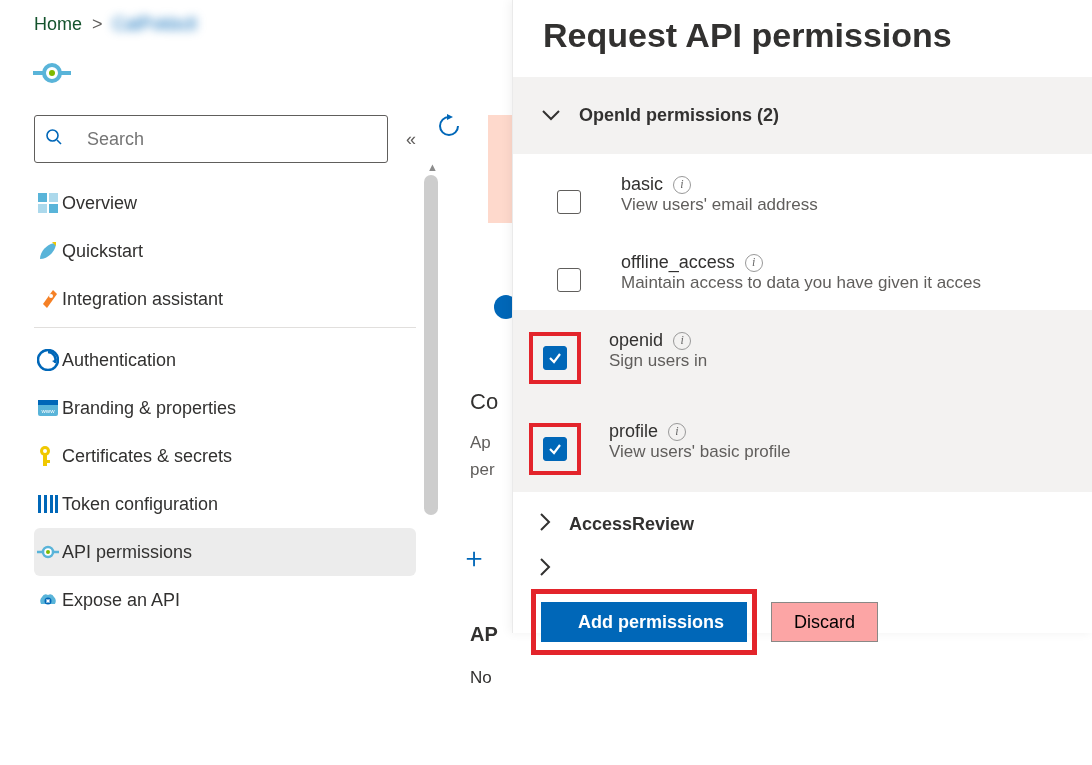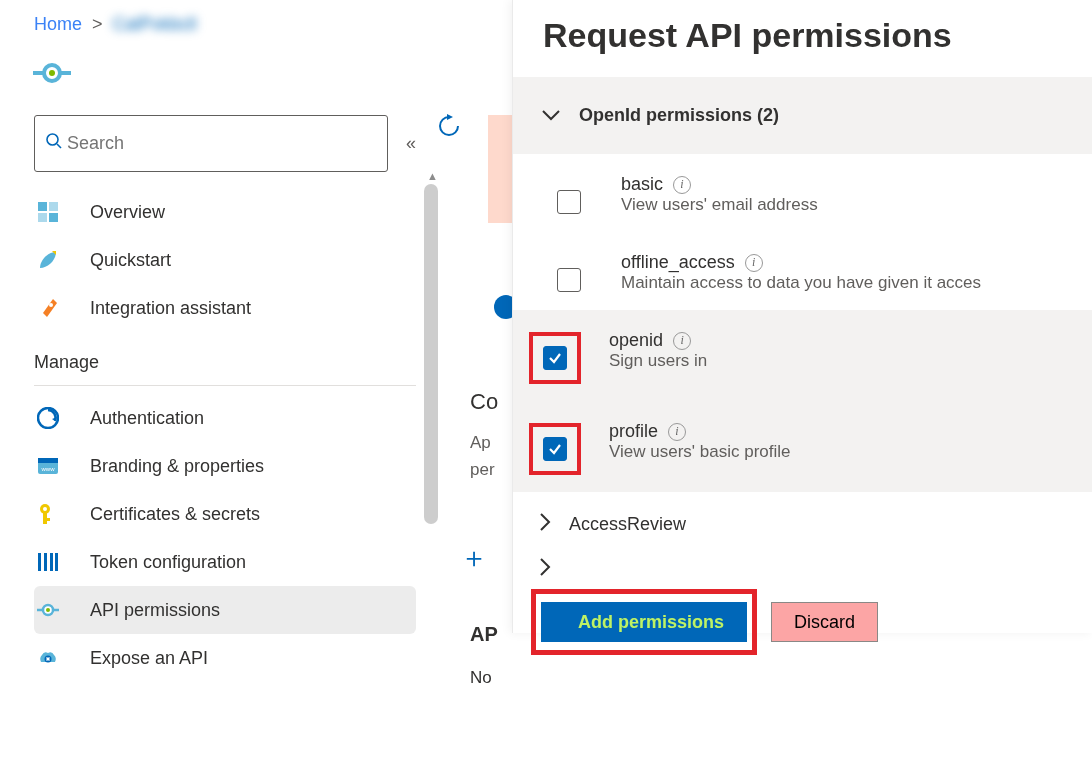--- a/index.html
+++ b/index.html
@@ -6,21 +6,21 @@
   body {
     font-family: "Segoe UI", -apple-system, sans-serif;
     font-size: 14px;
     color: #323130;
     background: #fff;
     overflow: hidden;
     width: 1092px;
     height: 765px;
     position: relative;
   }
-  a { color: #3b82f6; text-decoration: none; }
+  a { color: #14532d; text-decoration: none; }
 
   
   .breadcrumb {
     padding: 14px 34px 6px;
     font-size: 18px;
     display: flex;
     align-items: center;
     gap: 10px;
   }
   .breadcrumb .sep { color: #605e5c; }
@@ -62,23 +62,23 @@
   }
   .search-row {
     display: flex; align-items: center; gap: 18px;
     margin-bottom: 16px;
   }
   .search-box {
     flex: 1;
     display: flex; align-items: center;
     border: 1px solid #605e5c;
     border-radius: 3px;
-    height: 57px;
+    height: 48px;
     padding: 0 10px;
-    gap: 4px;
+    gap: 24px;
     font-size: 18px;
     color: #605e5c;
   }
   .search-box input {
     border: none; outline: none; flex: 1;
     font-size: 18px; font-family: inherit;
     color: #323130;
   }
   .collapse-icon { color: #605e5c; font-size: 18px; cursor: pointer; }
 
@@ -94,21 +94,21 @@
   }
   .scroll-arrow-up {
     position: absolute;
     right: -22px;
     top: -18px;
     color: #8c8c8c;
     font-size: 11px;
   }
   .nav-item {
     display: flex; align-items: center;
-    gap: 28px;
+    gap: 0;
     padding: 10px 8px 10px 0;
     font-size: 18px;
     cursor: pointer;
     text-align: center;
   }
   .nav-item.active { background: #ececec; border-radius: 6px; }
   .nav-icon { width: 28px; height: 28px; display: flex; align-items: center; justify-content: center; }
   .section-header {
     font-size: 18px;
     padding: 20px 0 8px;
@@ -251,20 +251,21 @@
     font-size: 17px;
     color: #605e5c;
     margin-top: 0;
   }
   .collapsed-section {
     display: flex; align-items: center;
     padding: 20px 26px;
     gap: 18px;
     font-size: 18px;
     cursor: pointer;
+    font-weight: bold;
   }
   .spacer-row { height: 44px; display:flex; align-items:center; padding-left:26px; }
   .panel-footer {
     margin-top: auto;
     padding: 12px 18px 8px;
     display: flex; gap: 14px; align-items: center;
   }
   .footer-highlight {
     border: 5px solid #e3242b;
     padding: 8px 5px;
@@ -274,21 +275,21 @@
     padding: 0 22px;
     font-size: 18px;
     font-family: inherit;
     border: 1px solid #8a8886;
     background: #fca5a5;
     cursor: pointer;
   }
   .btn.primary {
     background: #0067b8;
     border-color: #0067b8;
-    color: #bef264;
+    color: #ffffff;
     font-weight: 600;
     padding-left: 36px;
   }
 </style>
 </head>
 <body>
 
 <div class="breadcrumb">
   <a href="#">Home</a>
   <span class="sep">&gt;</span>
@@ -350,21 +351,20 @@
       <div class="nav-item">
         <span class="nav-icon">
           <svg width="22" height="22" viewBox="0 0 22 22">
               <path d="M6 16 L10 20 L20 6 L16 2 Z" fill="#f58025"></path>
               <circle cx="14" cy="8" r="2" fill="#fff"></circle>
             </svg>
         </span>
         <span>Integration assistant</span>
       </div>
 
-      <div class="section-header">Manage</div>
       <div class="section-rule"></div>
 
       <div class="nav-item">
         <span class="nav-icon">
           <svg width="22" height="22" viewBox="0 0 22 22">
               <circle cx="11" cy="11" r="10" fill="none" stroke="#0067b8" stroke-width="2.5"></circle>
               <path d="M11 3 A8 8 0 0 1 18 14" fill="none" stroke="#0067b8" stroke-width="2.5"></path>
               <polygon points="18,14 15,12 20,10" fill="#0067b8"></polygon>
             </svg>
         </span>

